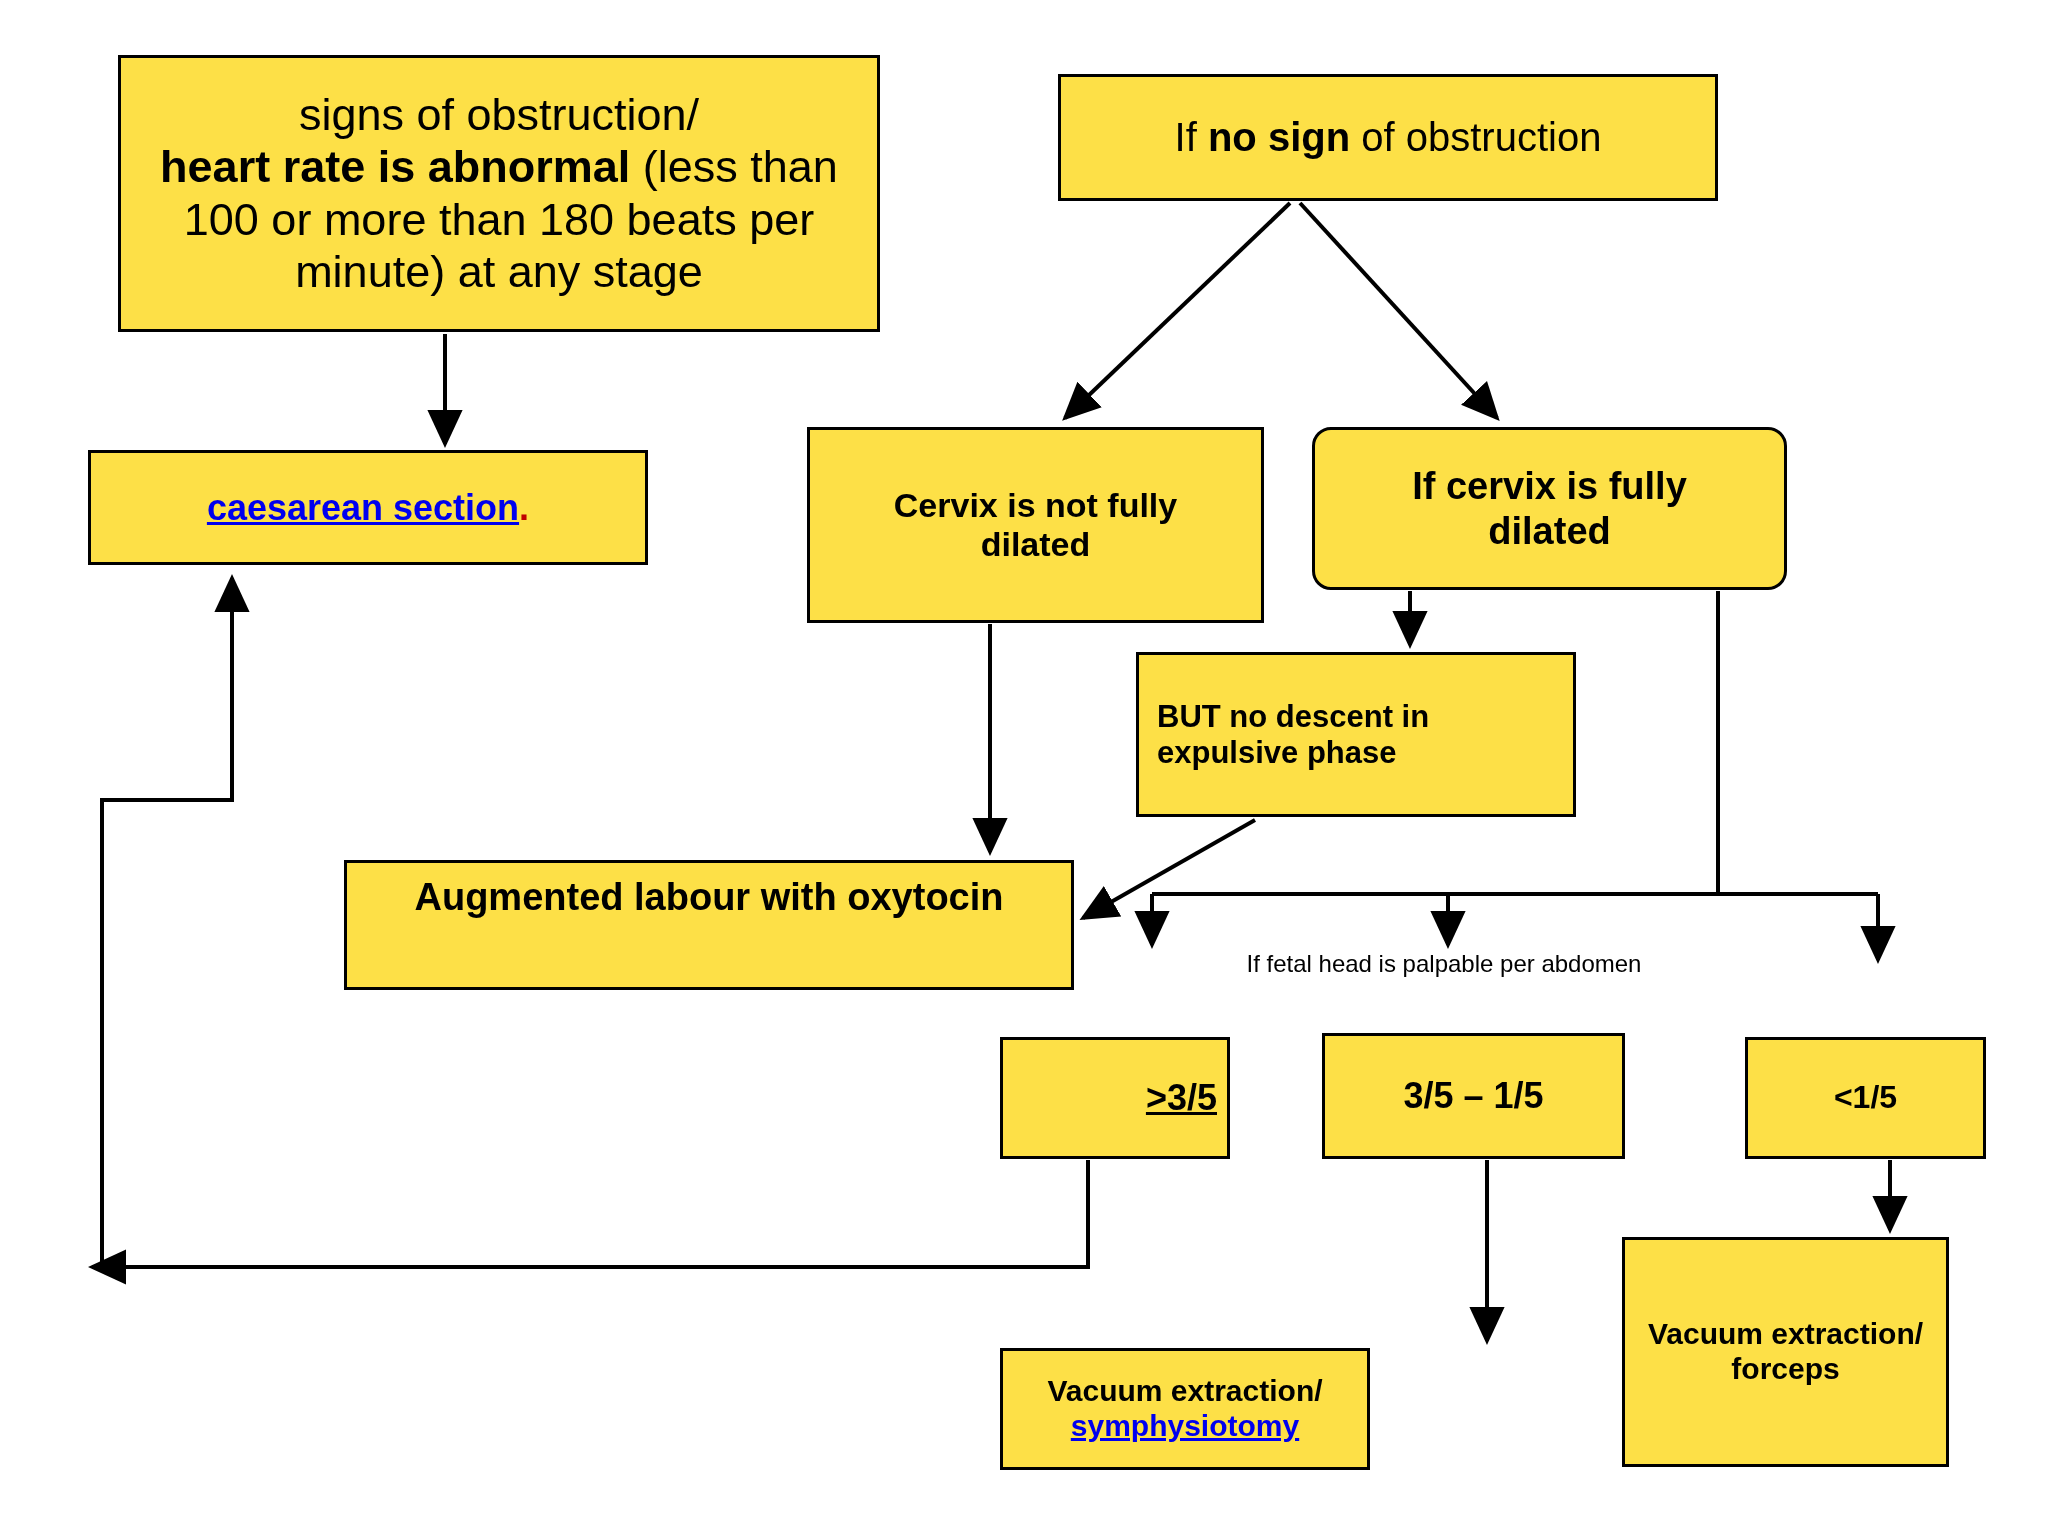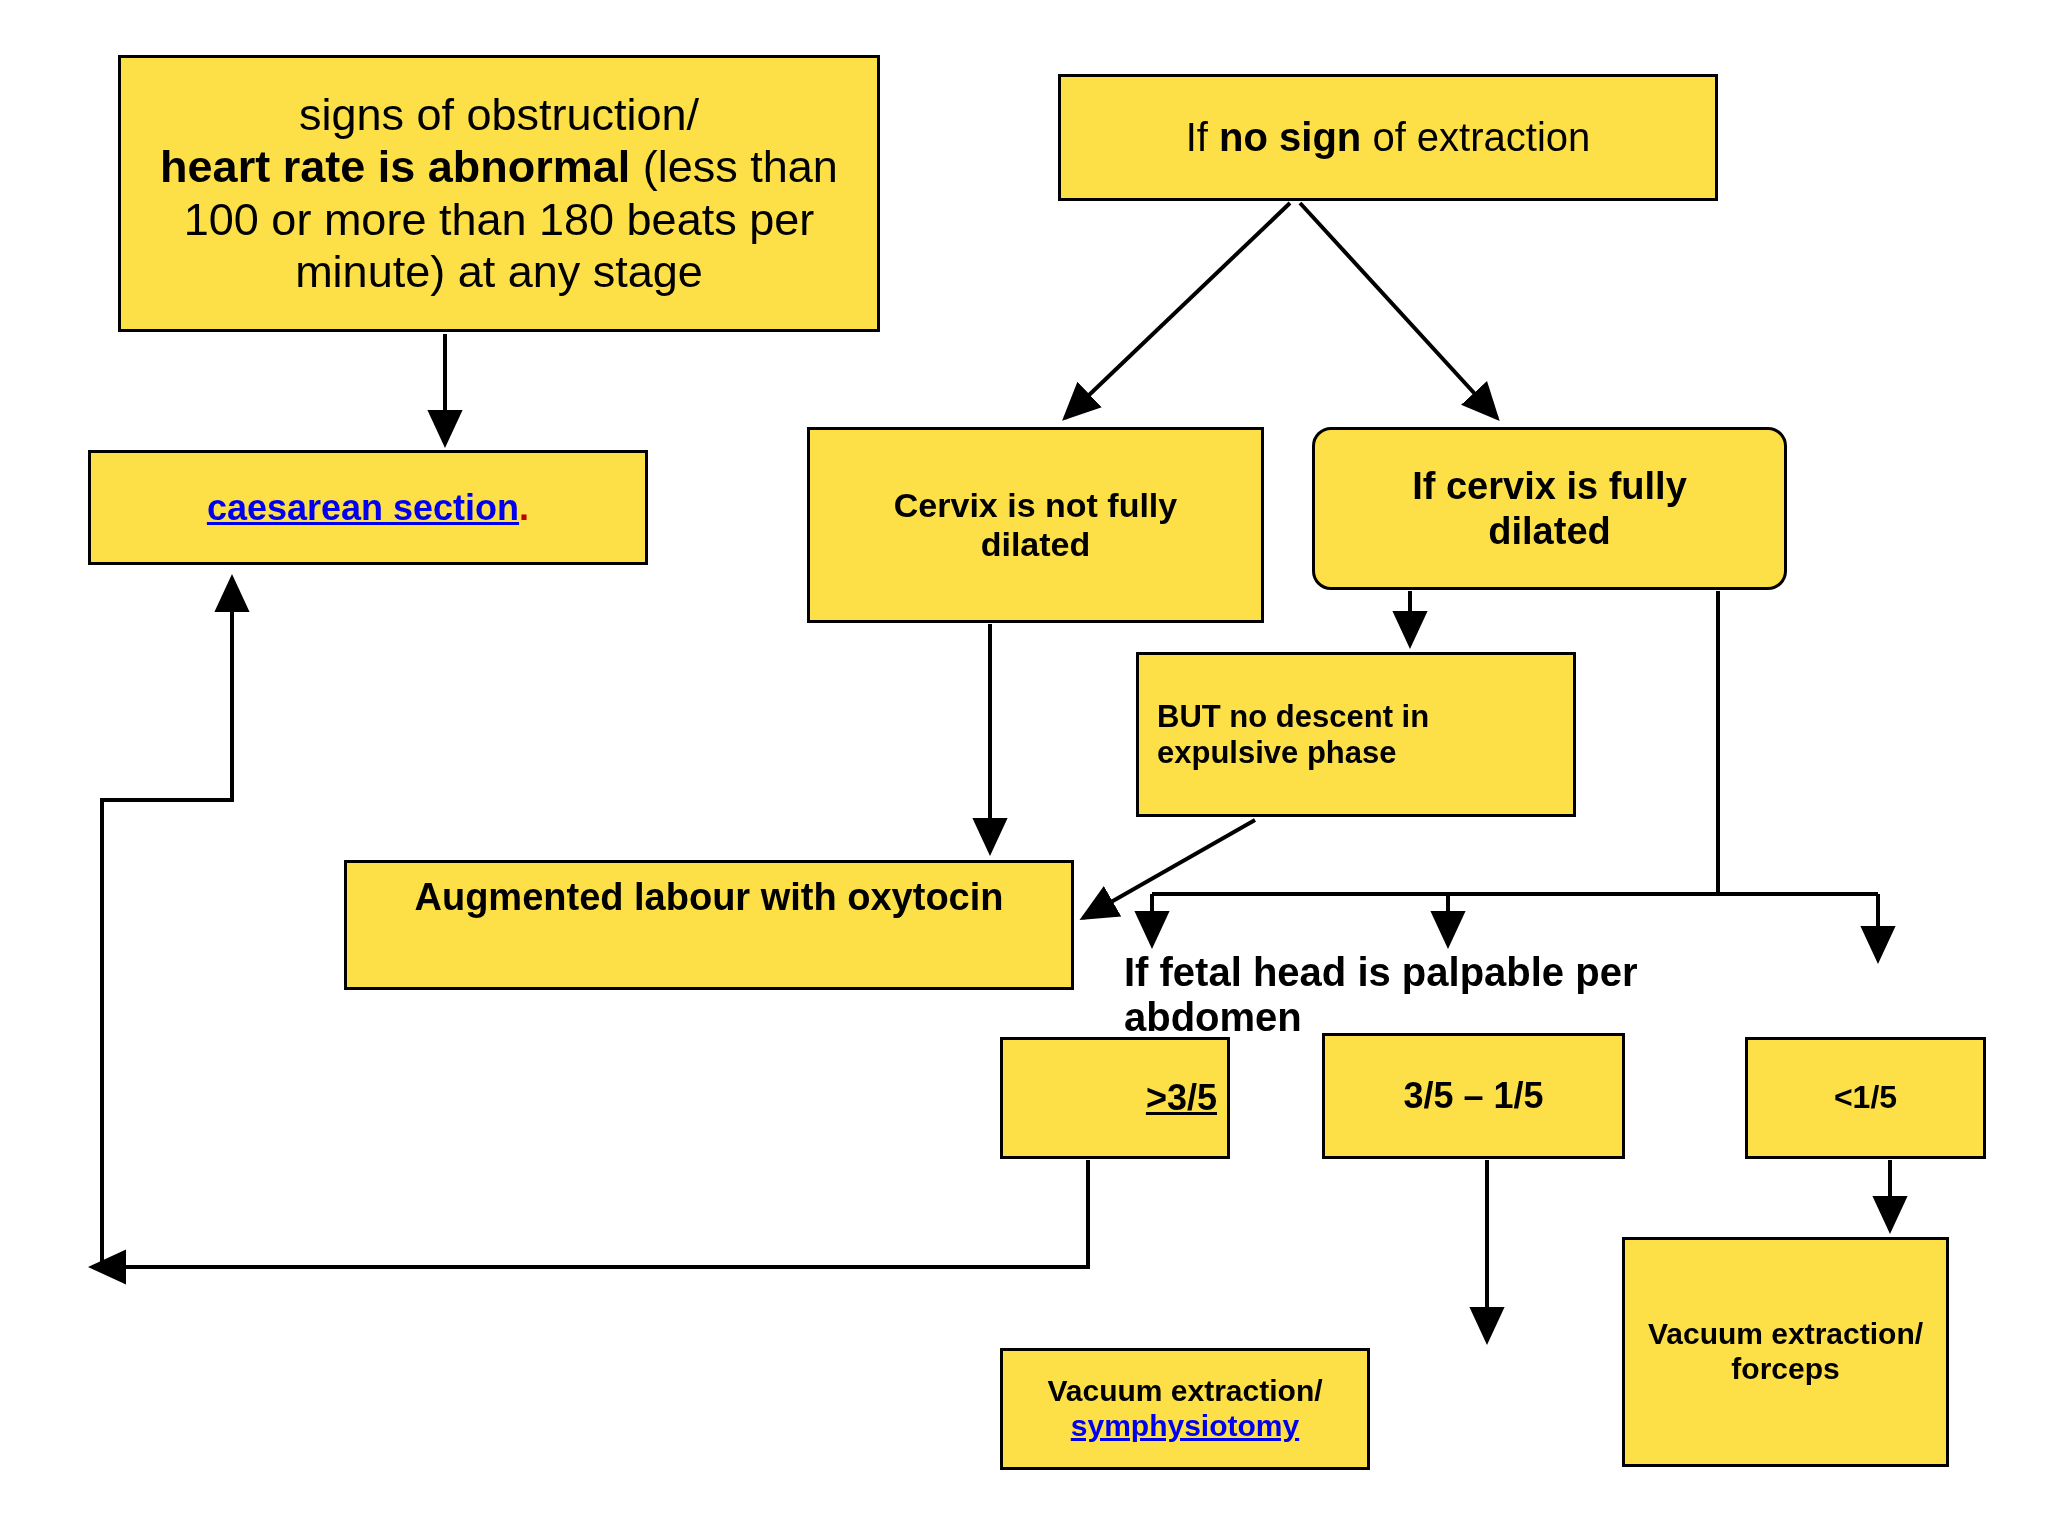--- a/index.html
+++ b/index.html
@@ -84,22 +84,22 @@
 
   #node-augmented {
     left: 344px; top: 860px; width: 730px; height: 130px;
     font-size: 38px; font-weight: bold;
     align-items: flex-start; padding-top: 12px;
   }
 
   #label-palpable {
     position: absolute;
     left: 1124px; top: 950px; width: 640px;
-    font-size: 40px; font-weight: bold; color: #000000;
-    text-align: left;
+    font-size: 24px; font-weight: normal; color: #000000;
+    text-align: center;
   }
 
   #node-gt35 {
     left: 1000px; top: 1037px; width: 230px; height: 122px;
     font-size: 36px; font-weight: bold;
     justify-content: flex-start; padding-left: 14px;
   }
   #node-gt35 .inner { text-align: right; text-decoration: underline; }
 
   #node-mid {
@@ -172,21 +172,21 @@
   </div>
 
   <div class="node" id="node-caesarean">
     <div class="inner">
       <span class="link">caesarean section</span><span class="red">.</span>
     </div>
   </div>
 
   <div class="node" id="node-nosign">
     <div class="inner">
-      <span>If </span><span class="bold">no sign</span><span> of extraction</span>
+      <span>If </span><span class="bold">no sign</span><span> of obstruction</span>
     </div>
   </div>
 
   <div class="node" id="node-cervix-not">
     <div class="inner">
       <span>Cervix is not fully</span><br>
       <span>dilated</span>
     </div>
   </div>
 

